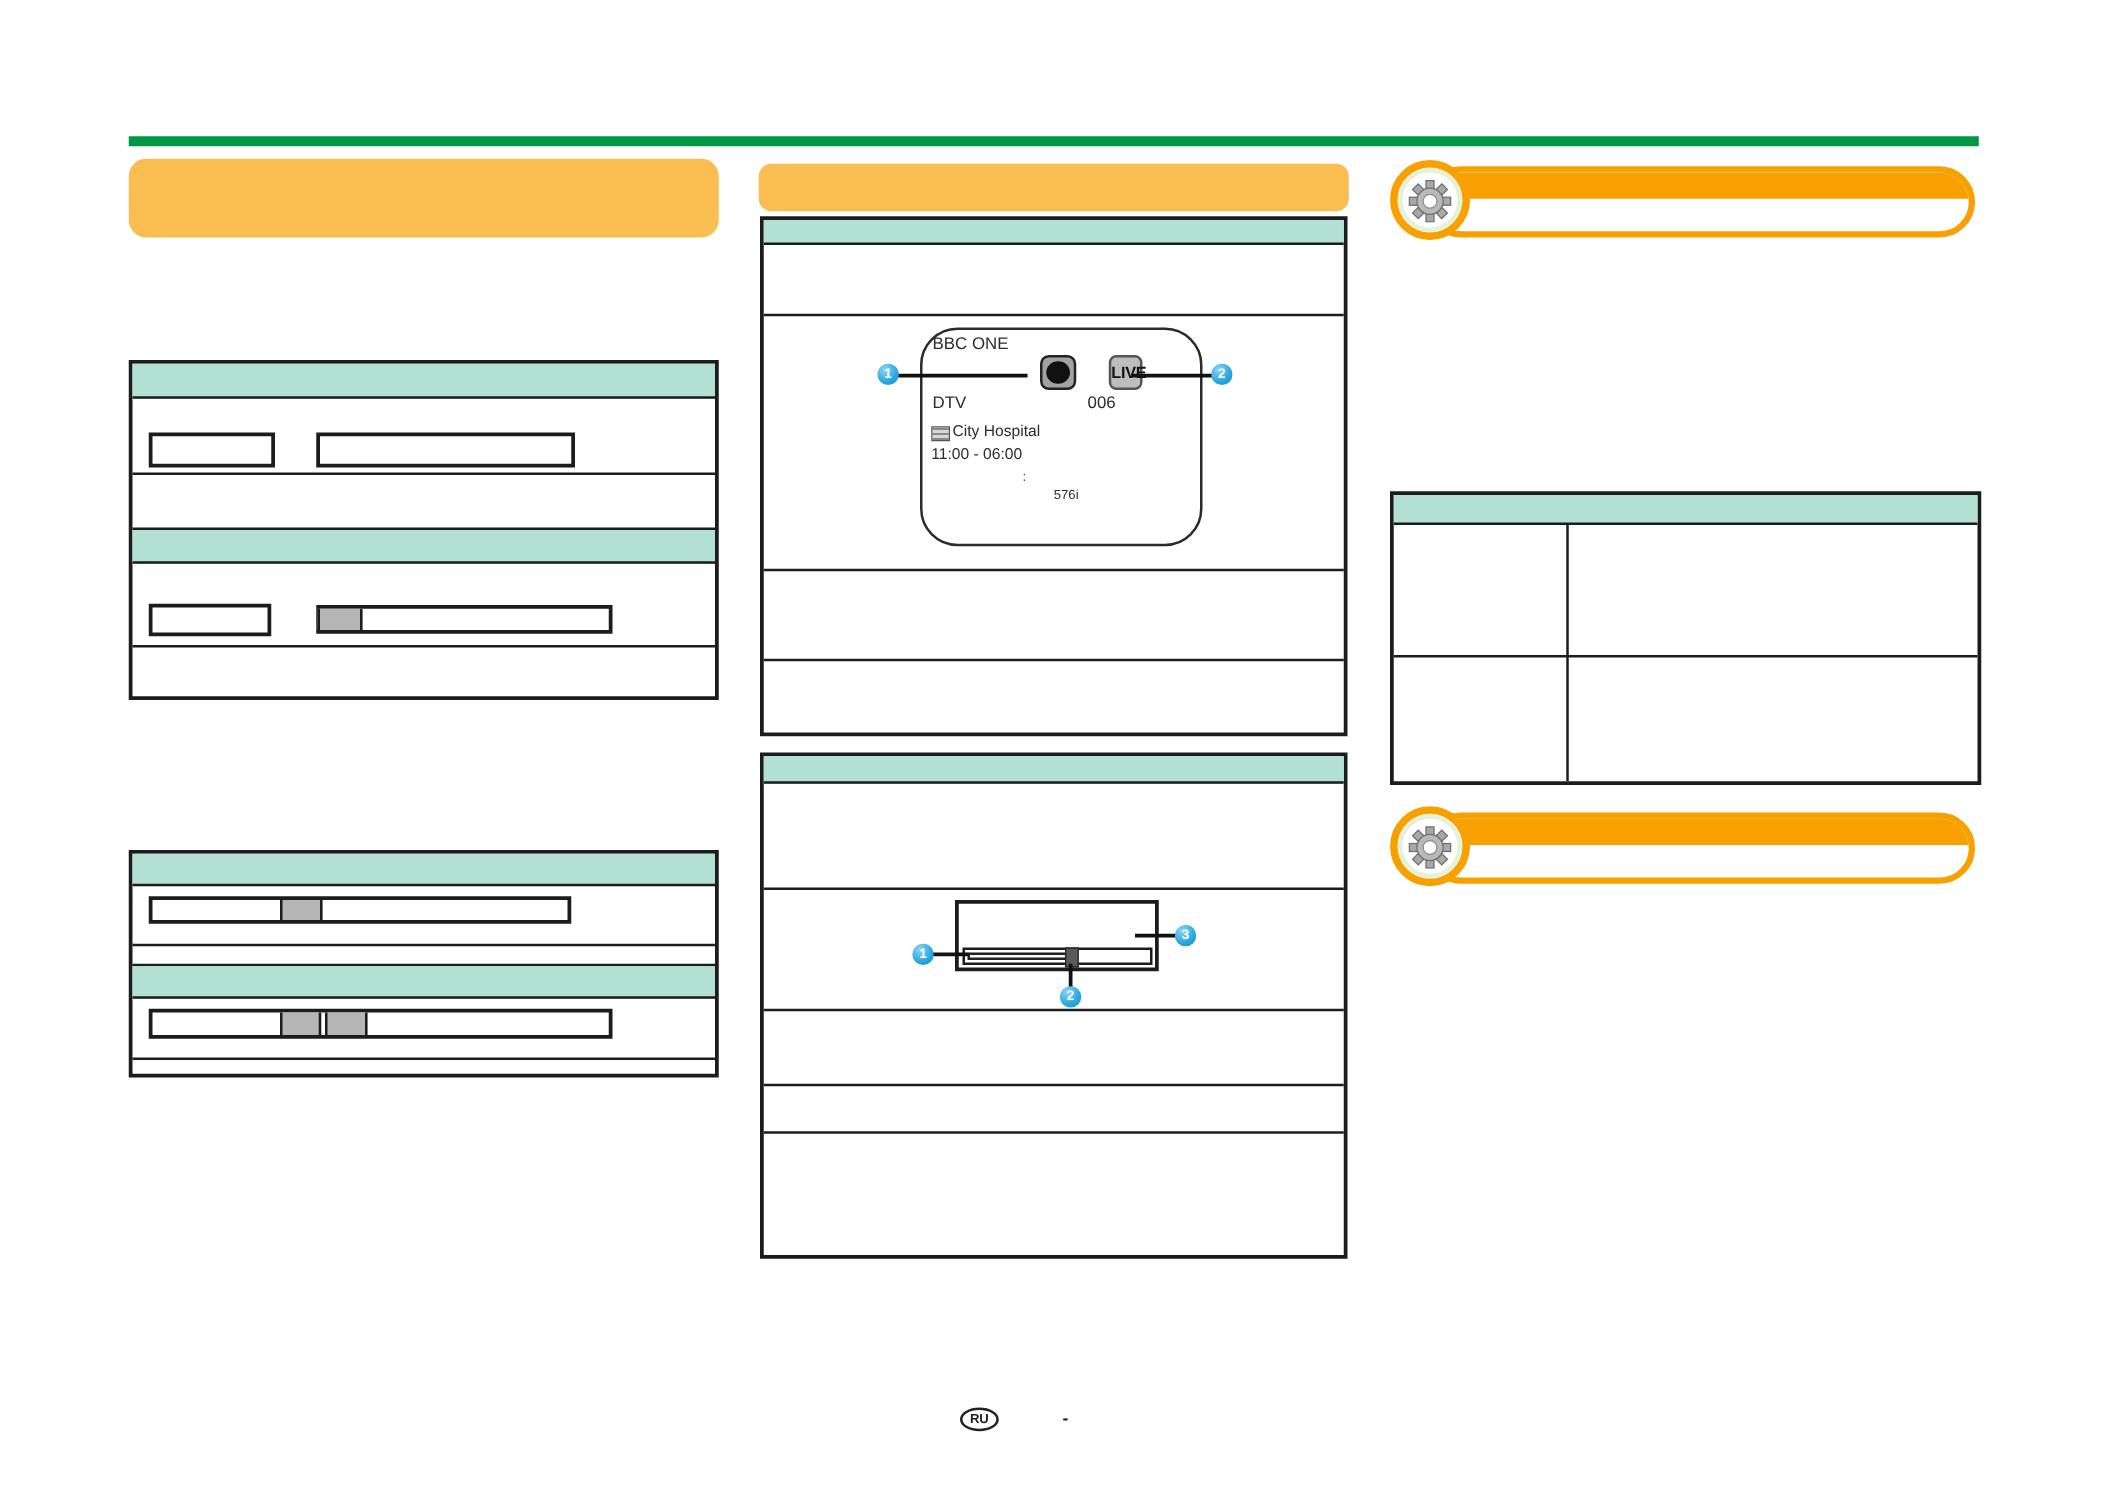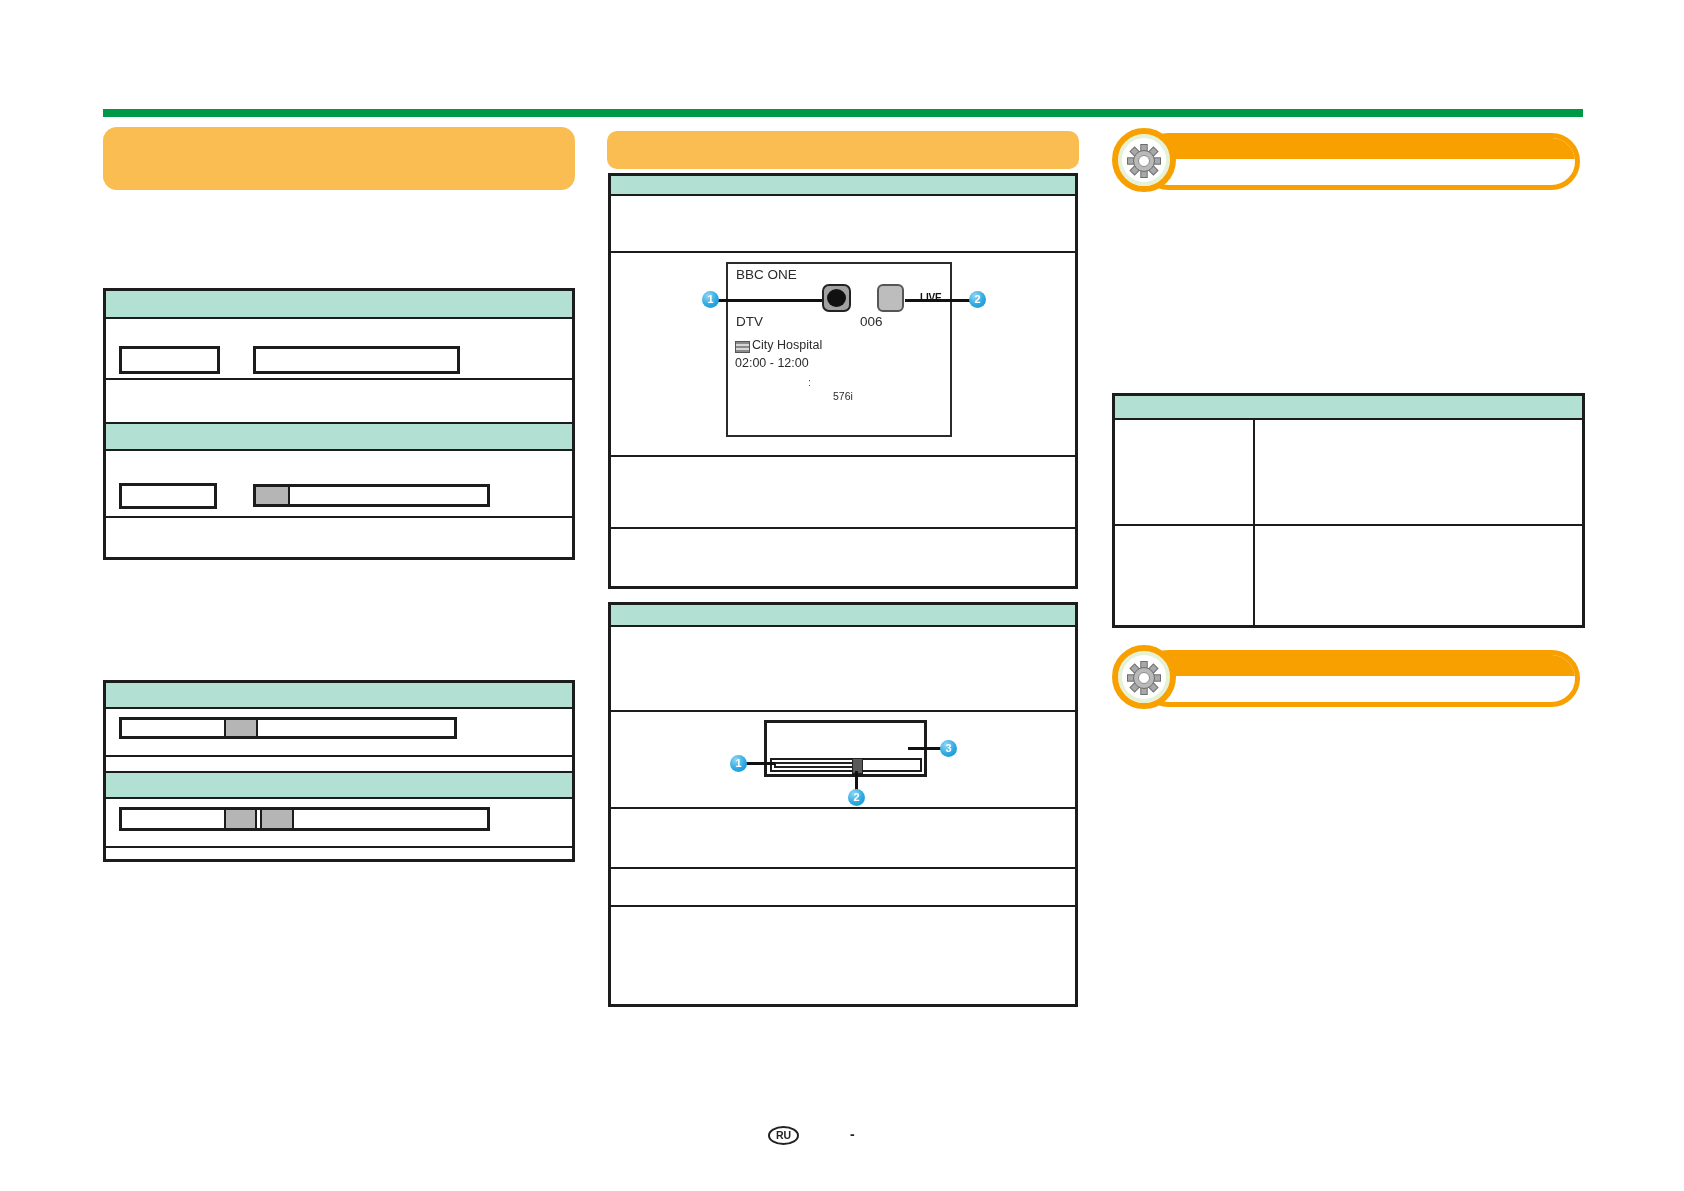--- a/index.html
+++ b/index.html
@@ -69,34 +69,34 @@
   </div>
   <div class="hline" style="top:163px;"></div>
 </div>
 
 <div class="abs orange-hdr" style="left:607px;top:131px;width:472px;height:38px;border-radius:10px;"></div>
 
 <div class="tbl" style="left:608px;top:173px;width:464px;height:410px;">
   <div class="greenband" style="top:0;height:18px;"></div>
   <div class="hline" style="top:75px;"></div>
 
-  <div class="chbox" style="left:115px;top:86px;width:222px;height:171px;">
+  <div class="chbox" style="left:125px;top:86px;width:222px;height:171px;border-radius:30px;">
     <div class="chtext" style="left:8px;top:3px;font-size:13.5px;">BBC ONE</div>
     <div class="badge" style="left:94px;top:20px;width:25px;height:24px;background:#a2a2a2;border:2.5px solid #222;border-radius:7px;">
       <div style="position:absolute;left:2.5px;top:2.5px;width:19px;height:18px;border-radius:50%;background:#111;"></div>
     </div>
     <div class="badge" style="left:149px;top:20px;width:23px;height:24px;background:#bdbdbd;border:2.5px solid #555;border-radius:6px;text-align:center;">
-      <span style="font-size:10px;font-weight:bold;color:#111;line-height:24px;letter-spacing:-0.2px;margin-left:41px;">LIVE</span>
+      <span style="font-size:13px;font-weight:bold;color:#111;line-height:24px;letter-spacing:-0.2px;">LIVE</span>
     </div>
     <div class="chtext" style="left:8px;top:50px;font-size:13.5px;">DTV</div>
     <div class="chtext" style="left:132px;top:50px;font-size:13.5px;">006</div>
     <div class="abs" style="left:7px;top:77px;width:13px;height:10px;border:1px solid #555;
                 background:repeating-linear-gradient(180deg,#8a8a8a 0 2px,#d8d8d8 2px 4px);"></div>
     <div class="chtext" style="left:24px;top:74px;font-size:12.5px;">City Hospital</div>
-    <div class="chtext" style="left:7px;top:92px;font-size:12.5px;">02:00 - 12:00</div>
+    <div class="chtext" style="left:7px;top:92px;font-size:12.5px;">11:00 - 06:00</div>
     <div class="chtext" style="left:80px;top:112px;font-size:11px;color:#555;">:</div>
     <div class="chtext" style="left:105px;top:126px;font-size:10.5px;">576i</div>
   </div>
 
   <div class="cline" style="left:100px;top:123px;width:111px;"></div>
   <div class="callout" style="left:91px;top:115px;">1</div>
   <div class="cline" style="left:294px;top:123px;width:70px;"></div>
   <div class="callout" style="left:358px;top:115px;">2</div>
 
   <div class="hline" style="top:279px;"></div>

